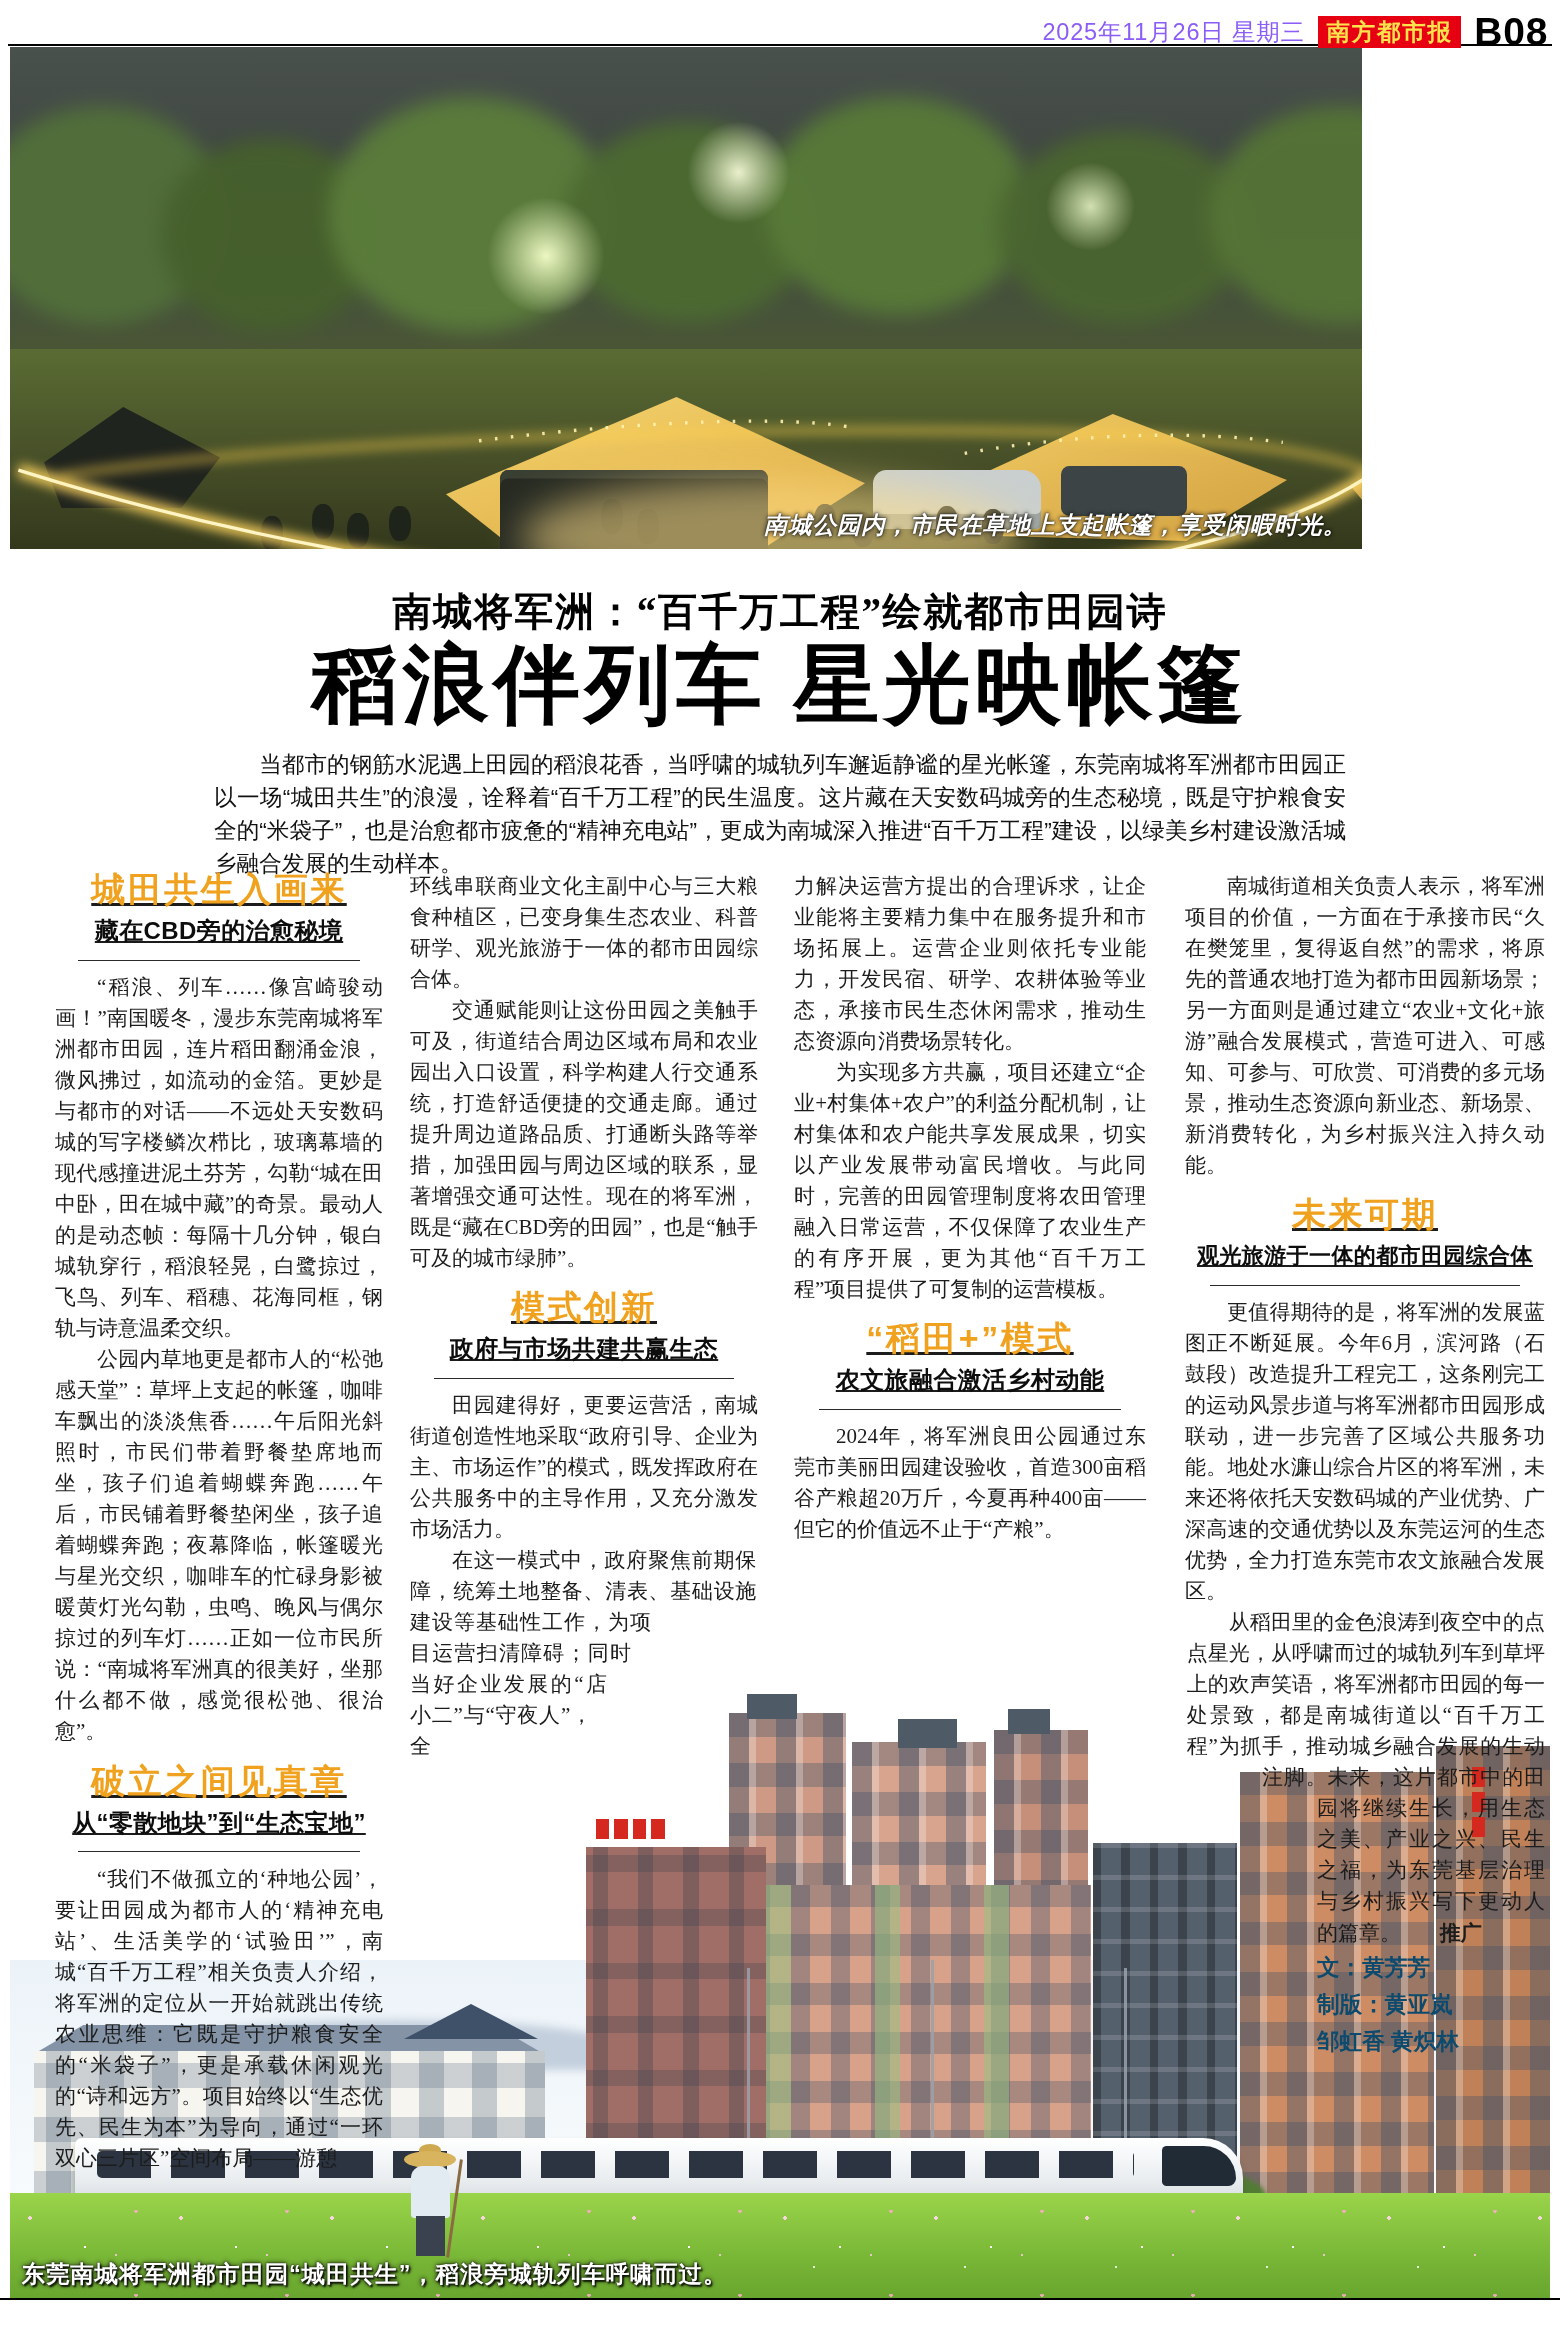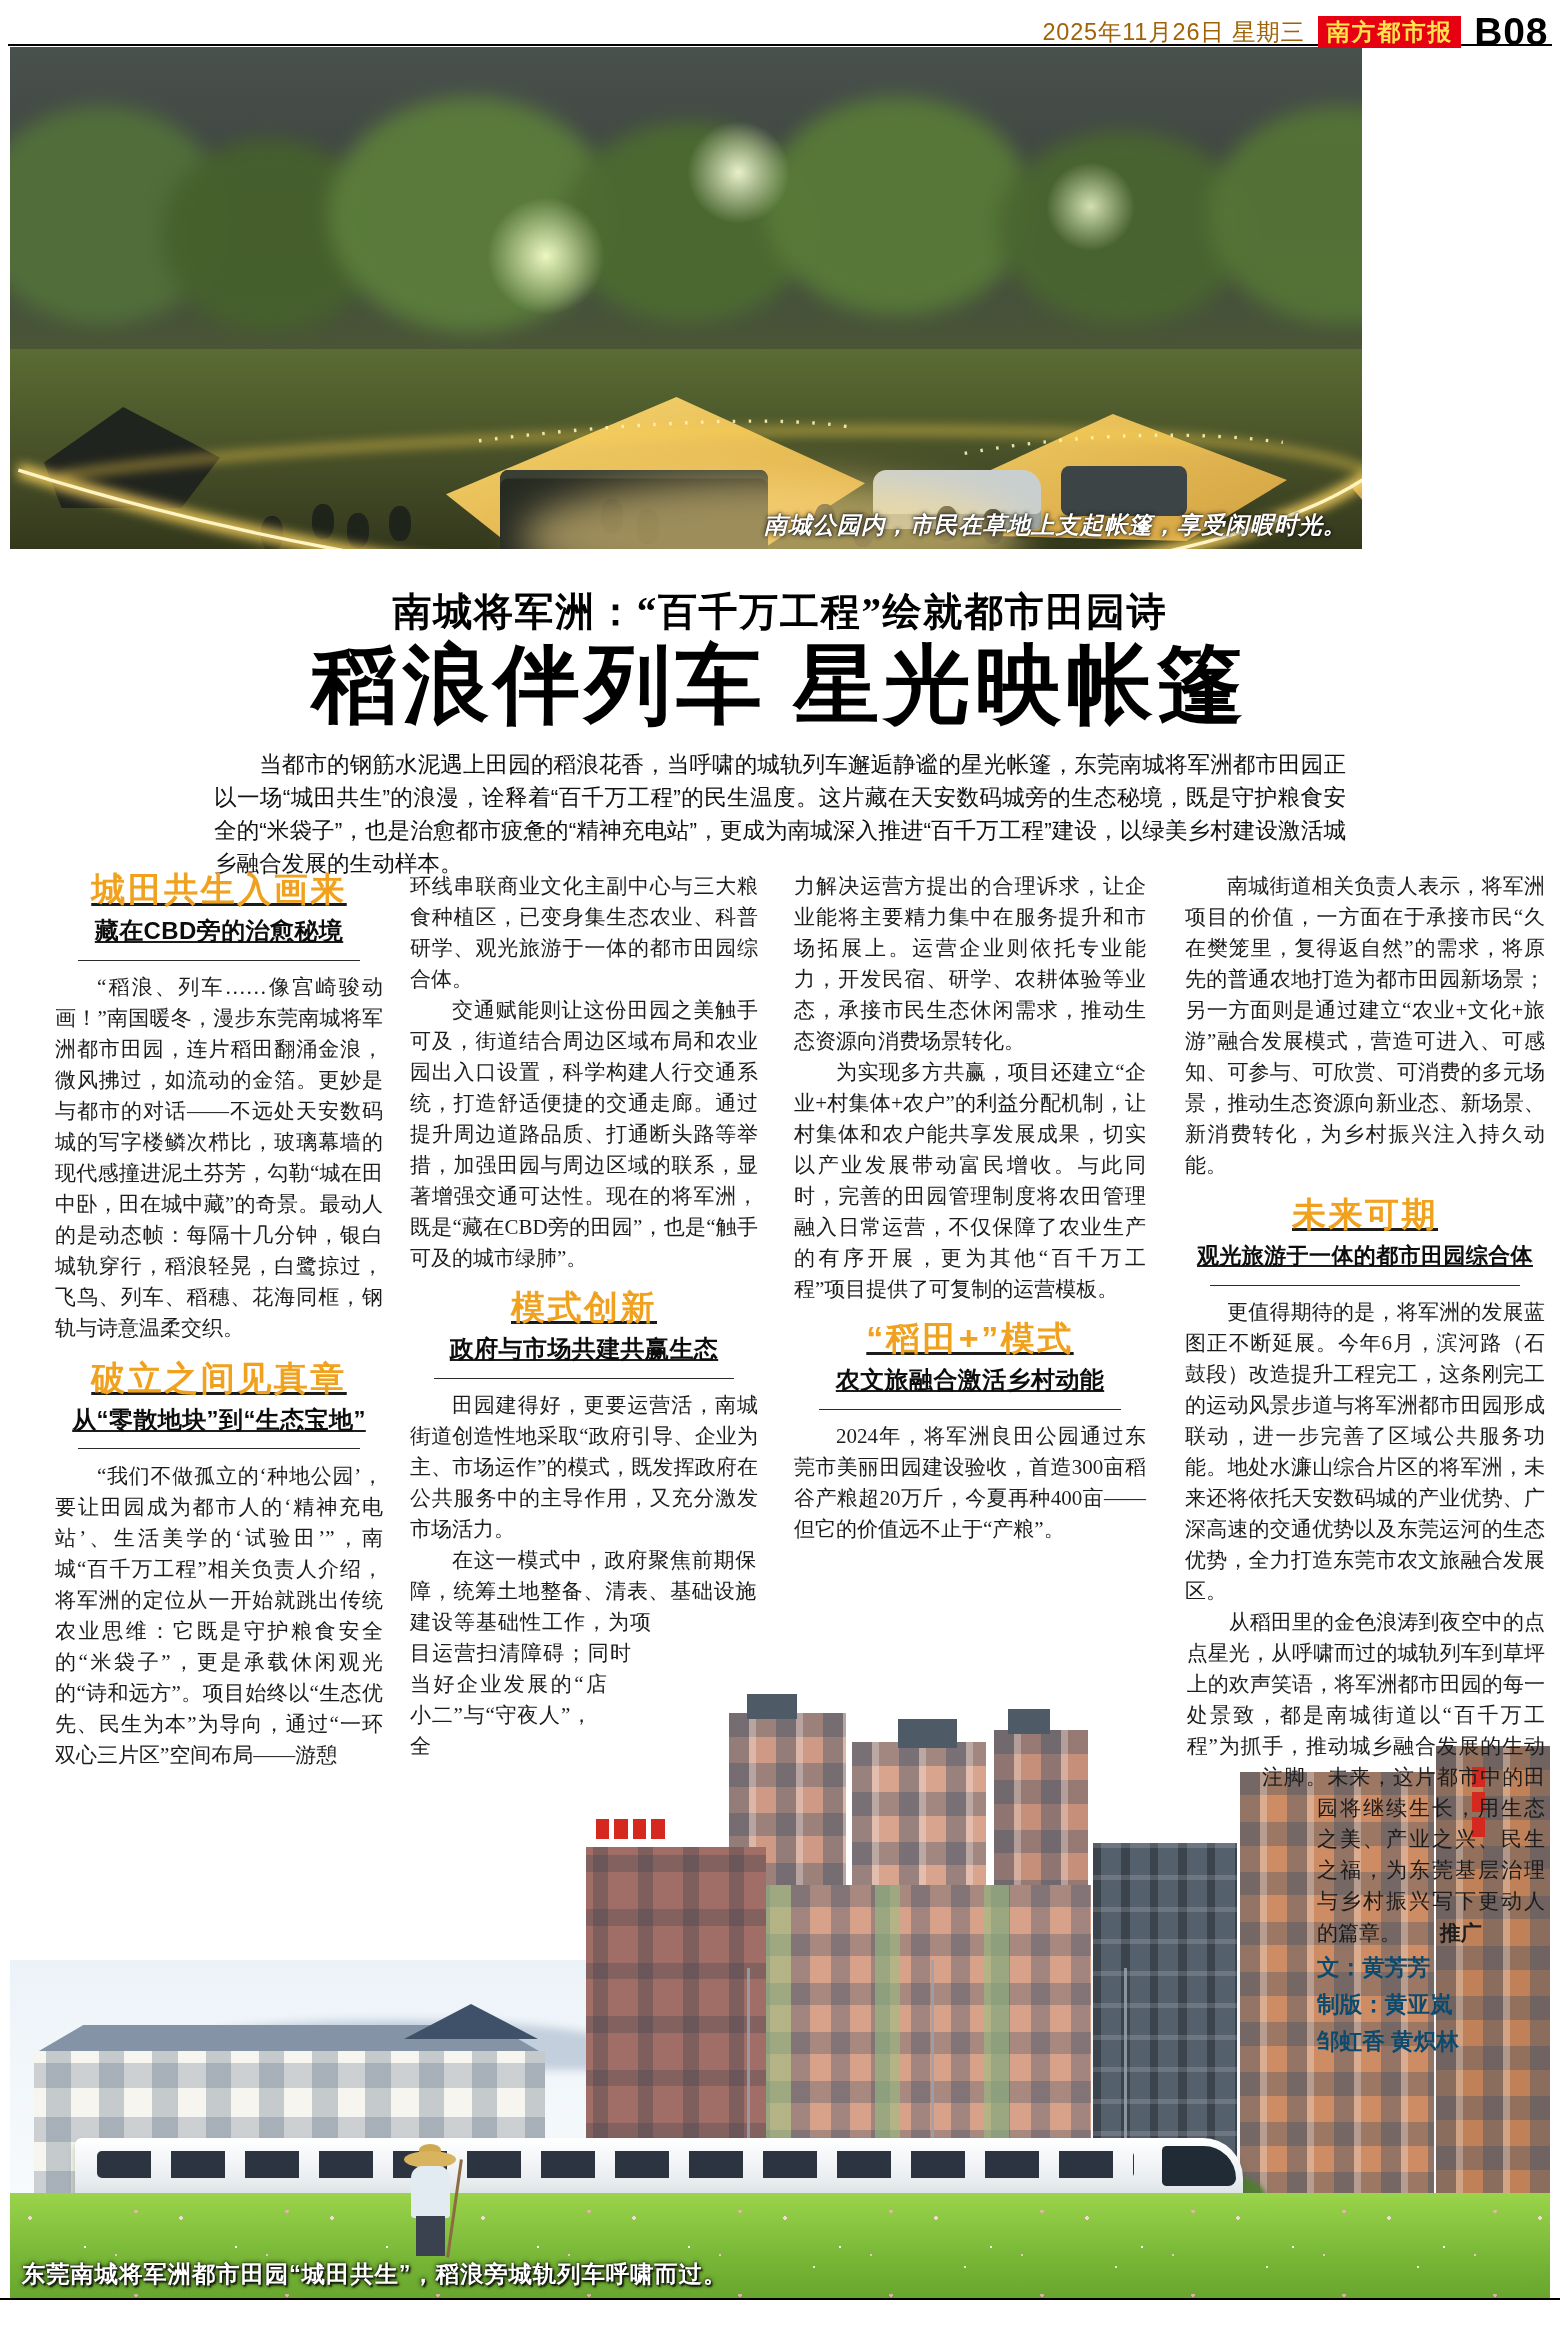--- a/index.html
+++ b/index.html
@@ -1,21 +1,21 @@
 <!DOCTYPE html>
 <html style="font-size:13.4px"><head>
 <meta charset="utf-8">
 <style>
   html,body{margin:0;padding:0;background:#e8e8e8;}
   #page{position:relative;width:1560px;height:2342px;background:#fff;overflow:hidden;
         font-family:"Liberation Sans","DejaVu Sans",sans-serif;}
 
   
   .hdr{position:absolute;top:10px;right:11.7px;display:flex;align-items:center;gap:13.4px;z-index:5;}
-  .hdr-date{font-size:23.5px;color:#a16207;letter-spacing:0.8px;font-family:"Liberation Sans",sans-serif;text-align:right;}
+  .hdr-date{font-size:23.5px;color:#8b5cf6;letter-spacing:0.8px;font-family:"Liberation Sans",sans-serif;text-align:right;}
   .mast{background:#e60012;color:#ffe34d;font-weight:700;font-size:23.5px;line-height:30px;
         padding:0.8px 8.4px;letter-spacing:1.7px;font-family:"Liberation Serif",serif;}
   .pageno{font-size:39px;font-weight:900;color:#000;letter-spacing:0.8px;}
 
   .rule-top{position:absolute;left:8.4px;right:8.4px;top:44px;border-top:2.5px solid #000;}
   .rule-bottom{position:absolute;left:0px;right:0px;top:2298px;border-top:2.5px solid #000;}
 
   
   .photo-top{position:absolute;left:10px;top:47px;width:1352px;height:502px;overflow:hidden;
              background:linear-gradient(#49514d 0%,#3e4540 28%,#46523a 52%,#4e5830 68%,#3d4424 100%);font-style:italic;}
@@ -185,20 +185,21 @@
   <div class="mainhead">稻浪伴列车 星光映帐篷</div>
   <div class="lead">当都市的钢筋水泥遇上田园的稻浪花香，当呼啸的城轨列车邂逅静谧的星光帐篷，东莞南城将军洲都市田园正以一场“城田共生”的浪漫，诠释着“百千万工程”的民生温度。这片藏在天安数码城旁的生态秘境，既是守护粮食安全的“米袋子”，也是治愈都市疲惫的“精神充电站”，更成为南城深入推进“百千万工程”建设，以绿美乡村建设激活城乡融合发展的生动样本。</div>
 
   <div class="bodycol c1">
     <div class="sec-head first">
       <div class="sec-title">城田共生入画来</div>
       <div class="sec-sub">藏在CBD旁的治愈秘境</div>
       <div class="sec-rule"></div>
     </div>
     <p class="para">“稻浪、列车……像宫崎骏动画！”南国暖冬，漫步东莞南城将军洲都市田园，连片稻田翻涌金浪，微风拂过，如流动的金箔。更妙是与都市的对话——不远处天安数码城的写字楼鳞次栉比，玻璃幕墙的现代感撞进泥土芬芳，勾勒“城在田中卧，田在城中藏”的奇景。最动人的是动态帧：每隔十几分钟，银白城轨穿行，稻浪轻晃，白鹭掠过，飞鸟、列车、稻穗、花海同框，钢轨与诗意温柔交织。</p>
+    <p class="para">公园内草地更是都市人的“松弛感天堂”：草坪上支起的帐篷，咖啡车飘出的淡淡焦香……午后阳光斜照时，市民们带着野餐垫席地而坐，孩子们追着蝴蝶奔跑……午后，市民铺着野餐垫闲坐，孩子追着蝴蝶奔跑；夜幕降临，帐篷暖光与星光交织，咖啡车的忙碌身影被暖黄灯光勾勒，虫鸣、晚风与偶尔掠过的列车灯……正如一位市民所说：“南城将军洲真的很美好，坐那什么都不做，感觉很松弛、很治愈”。</p>
     <div class="sec-head">
       <div class="sec-title">破立之间见真章</div>
       <div class="sec-sub">从“零散地块”到“生态宝地”</div>
       <div class="sec-rule"></div>
     </div>
     <p class="para">“我们不做孤立的‘种地公园’，要让田园成为都市人的‘精神充电站’、生活美学的‘试验田’”，南城“百千万工程”相关负责人介绍，将军洲的定位从一开始就跳出传统农业思维：它既是守护粮食安全的“米袋子”，更是承载休闲观光的“诗和远方”。项目始终以“生态优先、民生为本”为导向，通过“一环双心三片区”空间布局——游憩</p>
   </div>
 
   <div class="bodycol c2">
     <p class="cont">环线串联商业文化主副中心与三大粮食种植区，已变身集生态农业、科普研学、观光旅游于一体的都市田园综合体。</p>

